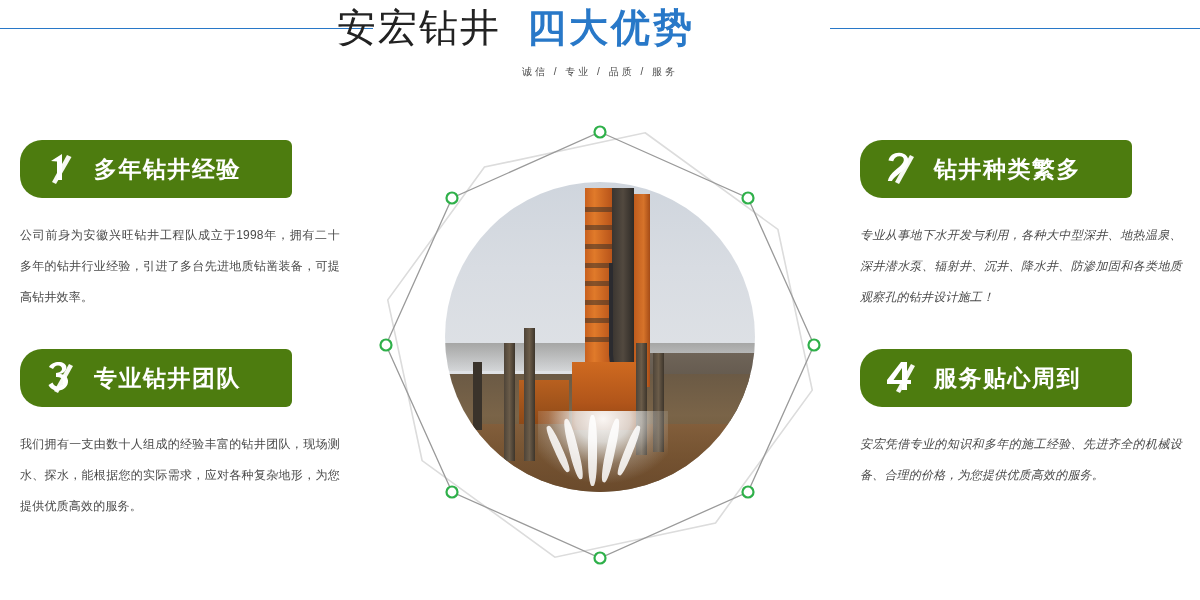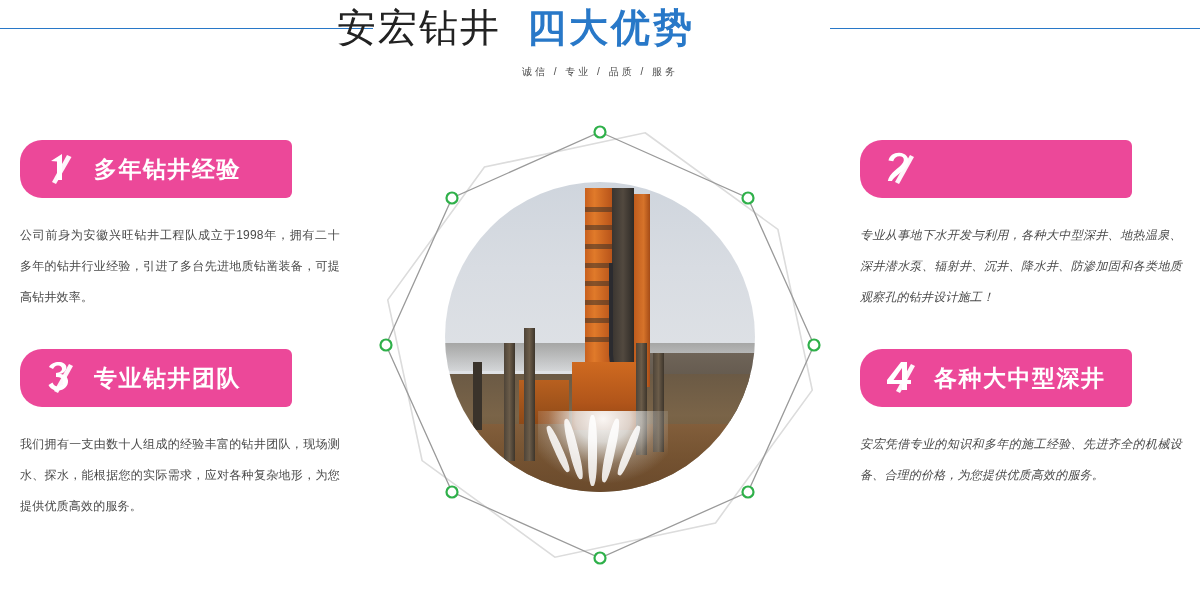--- a/index.html
+++ b/index.html
@@ -30,21 +30,21 @@
   .col{position:absolute;width:320px;}
   .col-left{left:20px;top:140px;}
   .col-right{left:860px;top:140px;}
 
   .card{position:relative;}
   .card + .card{margin-top:36px;}
 
   .banner{
     position:relative;
     width:272px;height:58px;
-    background:#ec4899;
+    background:#4d7c0f;
     border-radius:22px 6px 6px 22px;
     display:flex;align-items:center;
     box-sizing:border-box;
     padding-left:18px;
   }
   .banner-num{
     width:46px;height:46px;flex:0 0 46px;
     display:block;
   }
   .banner-title{
@@ -155,31 +155,32 @@
   </div>
 
   <div class="col col-right">
 
     <div class="card">
       <div class="banner">
         <svg class="banner-num" viewBox="0 0 46 46">
           <path d="M10.5 14.5 C11.5 9.5 16 6.5 21.5 6.8 C27.5 7.2 31 11 30.2 16 C29.4 21 25 24.5 19 29.5 C16.8 31.3 15.2 32.8 14.2 34.2 L14.2 35 L9.8 35 C10.5 31 13 27.8 17.5 24 C22.5 19.8 25.5 17.2 25.8 14.2 C26.1 11.6 24.2 10.2 21.5 10.2 C18.6 10.2 16.2 11.8 15.2 15.2 Z" fill="#ffffff"></path>
           <path d="M32 9 L36 11 L21 38 L17 36 Z" fill="#ffffff" opacity="0.95"></path>
         </svg>
+        <span class="banner-title">钻井种类繁多</span>
       </div>
       <div class="card-body">专业从事地下水开发与利用，各种大中型深井、地热温泉、深井潜水泵、辐射井、沉井、降水井、防渗加固和各类地质观察孔的钻井设计施工！</div>
     </div>
 
     <div class="card">
       <div class="banner">
         <svg class="banner-num" viewBox="0 0 46 46">
           <path d="M23 7 L29 7 L29 25 L33 25 L33 29 L29 29 L29 35 L24 35 L24 29 L9 29 L9 25 Z M24 25 L24 13 L15.5 25 Z" fill="#ffffff"></path>
           <path d="M33 9 L37 11 L22 38 L18 36 Z" fill="#ffffff" opacity="0.95"></path>
         </svg>
-        <span class="banner-title">各种大中型深井</span>
+        <span class="banner-title">服务贴心周到</span>
       </div>
       <div class="card-body">安宏凭借专业的知识和多年的施工经验、先进齐全的机械设备、合理的价格，为您提供优质高效的服务。</div>
     </div>
 
   </div>
 
   <div class="center">
 
     <svg width="460" height="470" viewBox="0 0 460 470">
 

